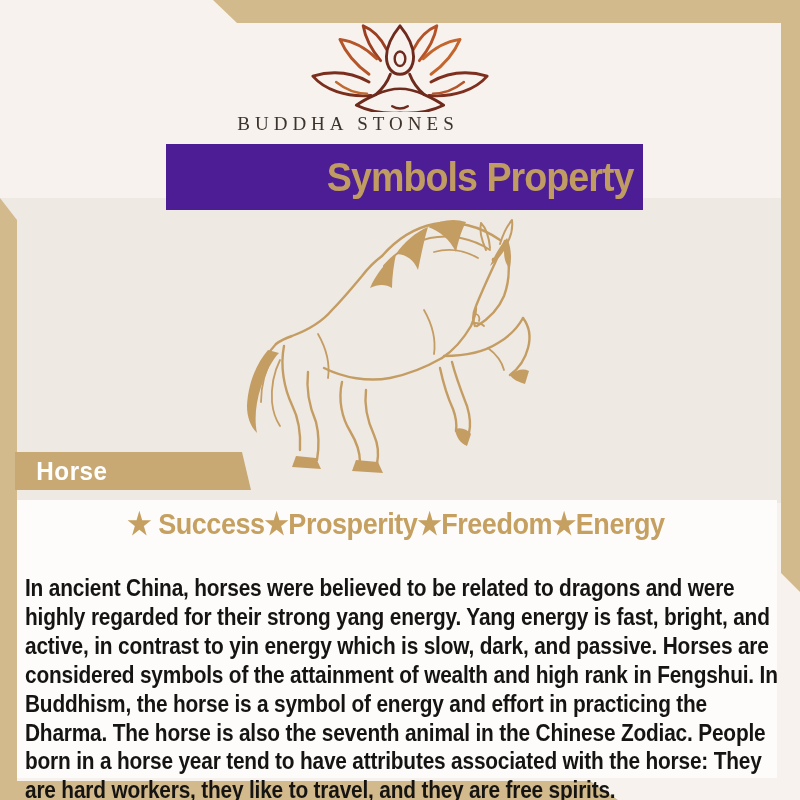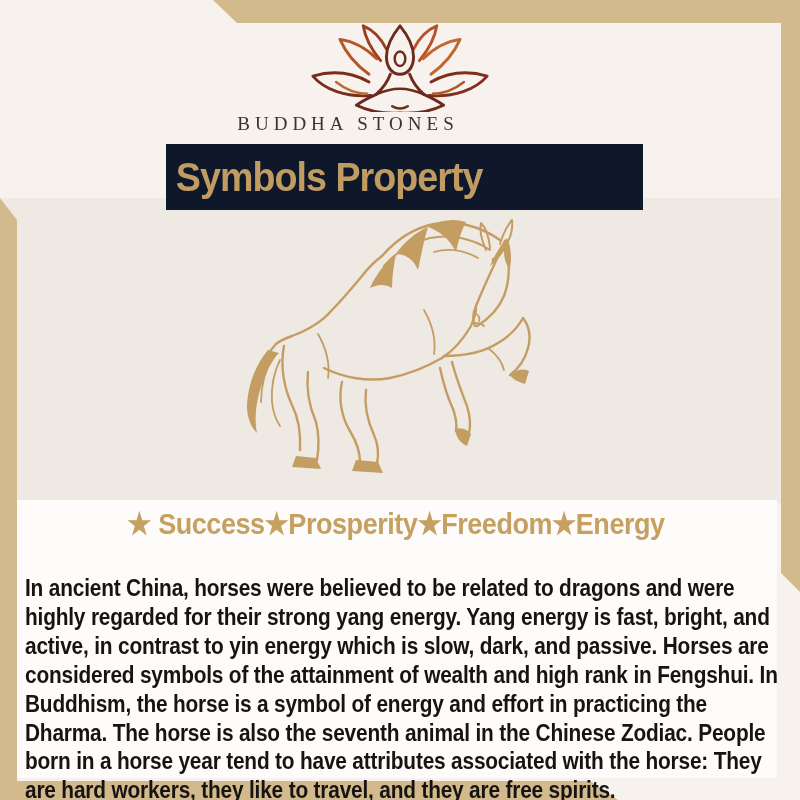--- a/index.html
+++ b/index.html
@@ -23,21 +23,21 @@
   .text-panel{position:absolute;left:15px;top:500px;width:762px;height:278px;background:#fdfcfa;}
   
   .logo-svg{position:absolute;left:300px;top:20px;width:200px;height:92px;}
   .wordmark{
     position:absolute;left:0;top:113px;width:696px;text-align:center;
     font-family:"Liberation Serif", serif;font-size:19px;letter-spacing:5px;
     color:#3c332c;
   }
   .title-banner{
     position:absolute;left:166px;top:144px;width:477px;height:66px;
-    background:#0f172a;display:flex;align-items:center;justify-content:flex-start;
+    background:#4c1d95;display:flex;align-items:center;justify-content:flex-end;
   }
   .title-banner .title{
     font-size:40px;font-weight:bold;color:#c09c62;letter-spacing:-1px;
     transform:scaleX(0.94);white-space:nowrap;
   }
   
   .horse-svg{position:absolute;left:228px;top:210px;width:390px;height:270px;}
   
   .zodiac-banner{
     position:absolute;left:15px;top:452px;width:236px;height:38px;background:#c8a973;
@@ -147,20 +147,23 @@
       <path d="M56,136 C52,156 56,178 64,195 C70,207 73,222 72,240"></path>
       <path d="M80,162 C78,180 82,198 88,212 C91,224 91,238 89,250"></path>
       <path d="M68,246 L88,248 L93,259 L64,257 Z" fill="#c49d63" stroke="none"></path>
 
       <path d="M40,140 C28,154 20,174 19,196 C19,208 23,217 29,223 C26,209 28,192 33,177 C38,162 44,150 51,143 Z" fill="#c49d63" stroke="none"></path>
       <path d="M46,144 C38,158 33,174 33,192" stroke-width="1.8"></path>
       <path d="M52,150 C46,162 43,176 44,192 C45,202 48,210 52,216" stroke-width="1.8"></path>
     </g>
   </svg>
 
+  <div class="zodiac-banner">
+    <div class="zlabel">Horse</div>
+  </div>
 
   <div class="traits-line">★ Success★Prosperity★Freedom★Energy</div>
 
   <div class="desc-wrap">
     <div class="desc">In ancient China, horses were believed to be related to dragons and were highly regarded for their strong yang energy. Yang energy is fast, bright, and active, in contrast to yin energy which is slow, dark, and passive. Horses are considered symbols of the attainment of wealth and high rank in Fengshui. In Buddhism, the horse is a symbol of energy and effort in practicing the Dharma. The horse is also the seventh animal in the Chinese Zodiac. People born in a horse year tend to have attributes associated with the horse: They are hard workers, they like to travel, and they are free spirits.</div>
   </div>
 
 </div>
 
 </body></html>

